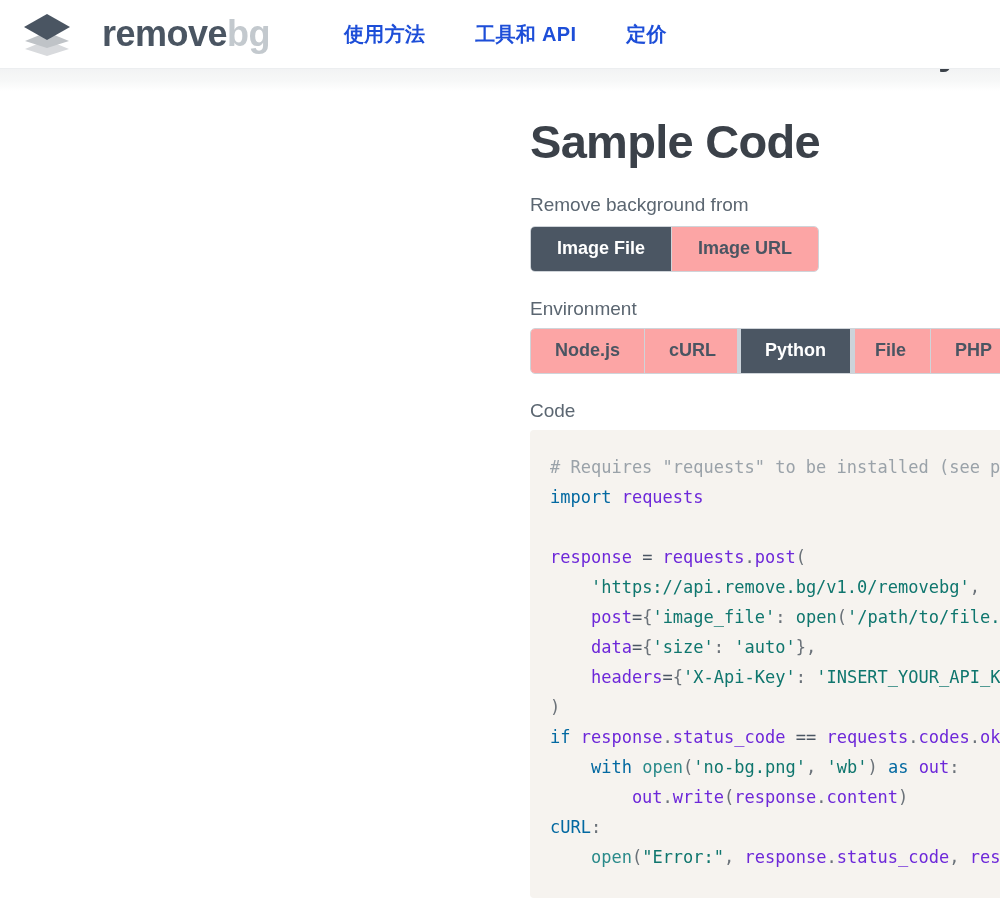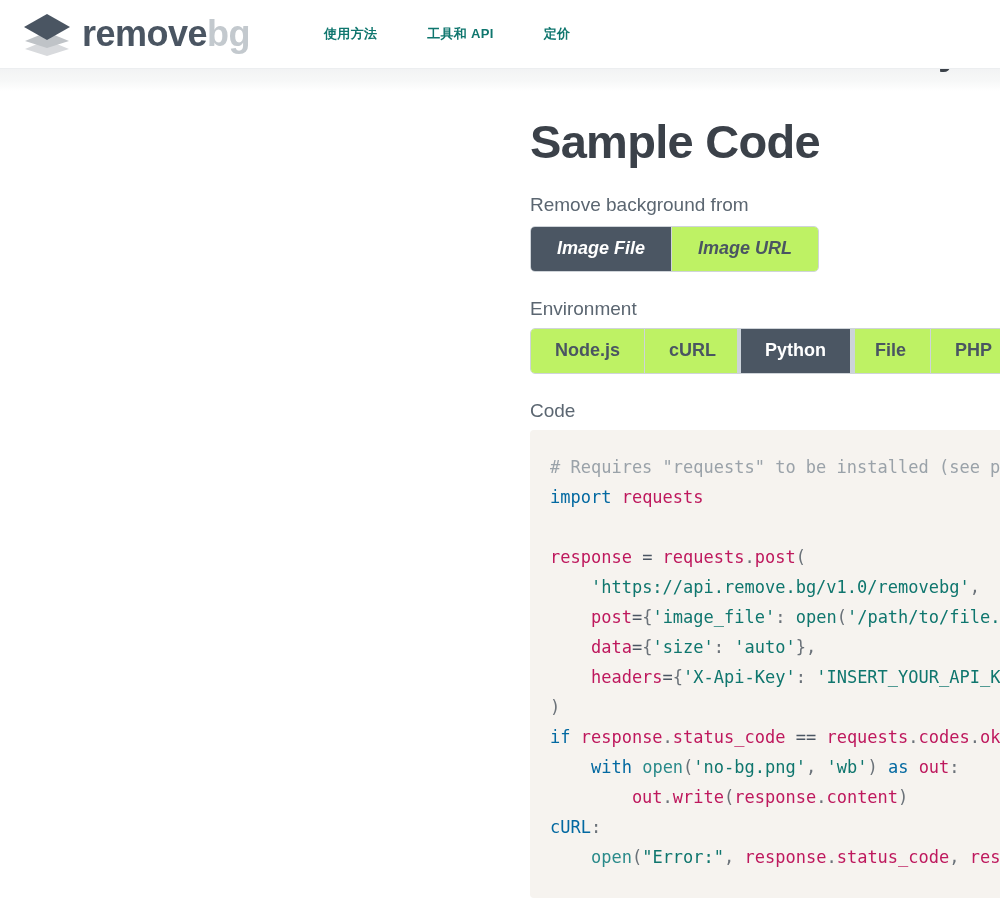--- a/index.html
+++ b/index.html
@@ -41,41 +41,41 @@
   }
 
   .logo-mark {
     width: 50px;
     height: 44px;
     display: block;
     flex: 0 0 auto;
   }
 
   .brand-wordmark {
-    margin-left: 10px;
+    margin-left: 30px;
     font-size: 36px;
     font-weight: bold;
     letter-spacing: -0.5px;
     line-height: 1;
     white-space: nowrap;
   }
   .brand-wordmark .w-remove { color: #4a5562; }
   .brand-wordmark .w-bg { color: #c3c9ce; }
 
   .main-nav {
     display: flex;
     align-items: center;
     margin-left: 74px;
     gap: 50px;
   }
 
   .nav-link {
-    font-size: 13px;
-    font-weight: bold;
-    color: #0f766e;
+    font-size: 20px;
+    font-weight: bold;
+    color: #1d4ed8;
     text-decoration: none;
     white-space: nowrap;
     letter-spacing: 0.3px;
   }
 
   
   .subheader-band {
     position: absolute;
     top: 69px; left: 0;
     width: 1000px;
@@ -138,21 +138,21 @@
     overflow: hidden;
     background: #ffffff;
     height: 46px;
   }
 
   .seg-btn {
     font-family: "Liberation Sans", sans-serif;
     font-size: 18px;
     font-weight: bold;
     color: #4a5562;
-    background: #bef264;
+    background: #fca5a5;
     border: none;
     border-right: 1px solid #cfd4d9;
     padding: 0 22px;
     height: 100%;
     cursor: pointer;
     white-space: nowrap;
     display: flex;
     align-items: center;
     justify-content: center;
   }
@@ -164,21 +164,21 @@
   }
 
   .seg-btn.active.focused {
     box-shadow: 0 0 0 4px #ccd3da;
     position: relative;
     z-index: 3;
   }
 
   
   #source-segmented { margin-top: 2px; }
-  #source-segmented .seg-btn { padding: 0 26px; font-style: italic; }
+  #source-segmented .seg-btn { padding: 0 26px; }
 
   
   .env-wrap {
     position: relative;
     width: 600px;
     overflow: hidden;
   }
   #env-segmented .seg-btn { padding: 0 24px; }
 
   
@@ -197,21 +197,21 @@
     line-height: 30px;
     color: #3a3f45;
     white-space: pre;
     margin: 0;
   }
 
   .tok-comment  { color: #9aa2a9; }
   .tok-keyword  { color: #0369a1; font-weight: normal; }
   .tok-builtin  { color: #2a8a8a; }
   .tok-string   { color: #0f766e; }
-  .tok-plain    { color: #be185d; }
+  .tok-plain    { color: #6d28d9; }
   .tok-punct    { color: #6b7279; }
   .tok-operator { color: #4a5562; }
 </style>
 </head>
 <body>
 
 <div id="page">
 
   <div class="site-header">
 

